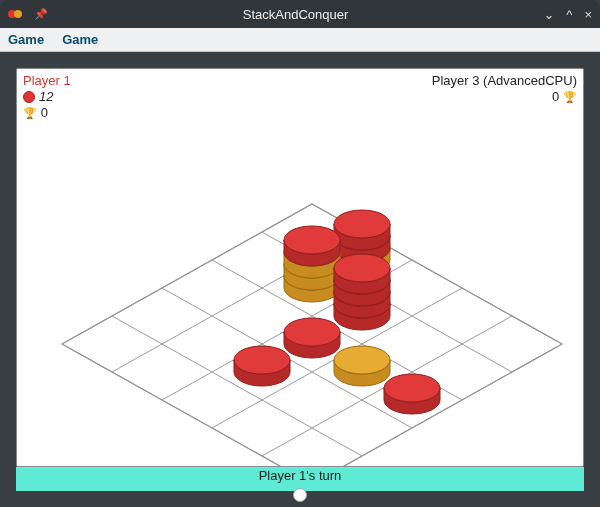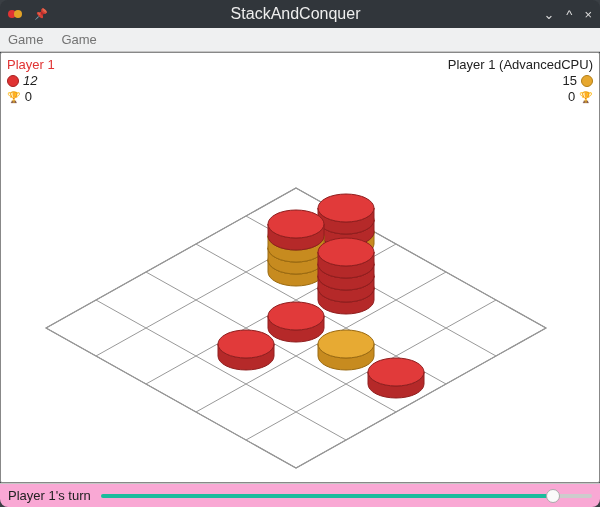--- a/index.html
+++ b/index.html
@@ -4,43 +4,43 @@
 <style>
   * { box-sizing: border-box; margin: 0; padding: 0; font-family: sans-serif; }
   body { background: #3a3f44; width: 600px; height: 507px; overflow: hidden; }
   .window { width: 600px; height: 507px; background: #3a3f44; border-radius: 8px; overflow: hidden; display: flex; flex-direction: column; }
   .titlebar { height: 28px; background: #31363b; color: #ddd; display: flex; align-items: center; padding: 0 8px; font-size: 13px; }
   .titlebar .app-icon { width: 16px; height: 12px; display: flex; align-items: center; margin-right: 6px; }
   .titlebar .app-icon span { width: 8px; height: 8px; border-radius: 50%; display: inline-block; }
   .titlebar .app-icon .dot1 { background: #e03333; }
   .titlebar .app-icon .dot2 { background: #e2a227; margin-left: -2px; }
   .titlebar .pin { margin-left: 4px; color: #ddd; font-size: 11px; opacity:.85; }
-  .titlebar .title { flex: 1; text-align: center; font-size: 16px; color: #eee; }
+  .titlebar .title { flex: 1; text-align: center; font-size: 13px; color: #eee; }
   .titlebar .win-controls { display: flex; gap: 12px; color: #ddd; font-size: 13px; }
   .titlebar .win-controls span { cursor: default; }
 
-  .menubar { height: 24px; background: #eff0f1; display: flex; align-items: center; padding: 0 8px; font-size: 13px; gap: 18px; color: #737373; border-bottom: 1px solid #c5c5c5; }
+  .menubar { height: 24px; background: #eff0f1; display: flex; align-items: center; padding: 0 8px; font-size: 13px; gap: 18px; color: #0c4a6e; border-bottom: 1px solid #c5c5c5; font-weight: bold; }
   .menubar span { cursor: default; }
 
-  .main-wrap { flex: 1; background: #3a3f44; padding: 0; display: flex; flex-direction: column; }
+  .main-wrap { flex: 1; background: #3a3f44; padding: 16px; display: flex; flex-direction: column; }
   .board-frame { flex: 1; background: #fff; border: 1px solid #888; border-radius: 2px; position: relative; overflow: hidden; }
 
   .p1, .p2 { position: absolute; top: 4px; font-size: 13px; line-height: 16px; }
   .p1 { left: 6px; color: #e03333; }
   .p2 { right: 6px; color: #222; text-align: right; }
   .p-row { display: flex; align-items: center; gap: 4px; height: 16px; }
   .p2 .p-row { justify-content: flex-end; }
   .chip-icon { width: 12px; height: 12px; border-radius: 50%; display: inline-block; }
   .chip-red { background: #e03333; border: 1px solid #a82020; }
   .chip-yellow { background: #e7a82f; border: 1px solid #b27e18; }
   .trophy { font-size: 11px; color: #222; }
 
   .board-svg { position: absolute; left: 0; top: 0; }
 
-  .statusbar { height: 24px; background: #f9a8d4; border-top: 1px solid #c5c5c5; display: flex; align-items: center; padding: 0 8px; font-size: 13px; color: #222; gap: 10px; }
+  .statusbar { height: 24px; background: #5eead4; border-top: 1px solid #c5c5c5; display: flex; align-items: center; padding: 0 8px; font-size: 13px; color: #222; gap: 10px; flex-direction: column; }
   .statusbar .status-text { flex: 0 0 auto; }
   .slider { flex: 1; display: flex; align-items: center; height: 18px; position: relative; }
   .slider-track { height: 4px; width: 100%; background: #ccc; border-radius: 2px; position: relative; }
   .slider-fill { position: absolute; left: 0; top: 0; height: 4px; border-radius: 2px; background: #1abc9c; }
   .slider-thumb { position: absolute; top: -5px; width: 14px; height: 14px; border-radius: 50%; background: #fafafa; border: 1px solid #aaa; transform: translateX(-50%); }
 </style>
 </head>
 <body>
 
 <div class="window">
@@ -75,26 +75,22 @@
           <span>12</span>
         </div>
         <div class="p-row" style="color:#222;">
           <span class="trophy">🏆</span>
           <span>0</span>
         </div>
       </div>
 
       <div class="p2">
         <div class="p-row">
-            <span>Player 1 (AdvancedCPU)</span>
+            <span>Player 3 (AdvancedCPU)</span>
           </div>
-        <div class="p-row" style="color:#222;">
-          <span>15</span>
-          <span class="chip-icon chip-yellow"></span>
-        </div>
         <div class="p-row" style="color:#222;">
           <span>0</span>
           <span class="trophy">🏆</span>
         </div>
       </div>
 
       <svg class="board-svg" id="board-svg" width="590" height="420">
           <polygon points="295,135 545,275 295,415 45,275" fill="#ffffff" stroke="#888" stroke-width="1.2"></polygon>
           <line x1="295" y1="135" x2="45" y2="275" stroke="#999" stroke-width="1"></line>
           <line x1="295" y1="135" x2="545" y2="275" stroke="#999" stroke-width="1"></line>

